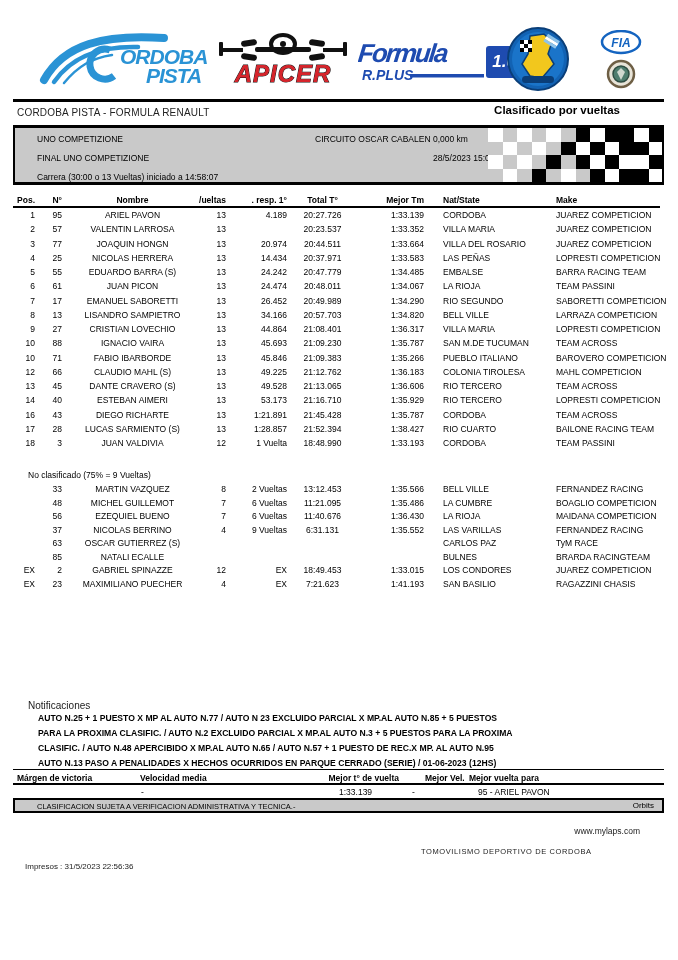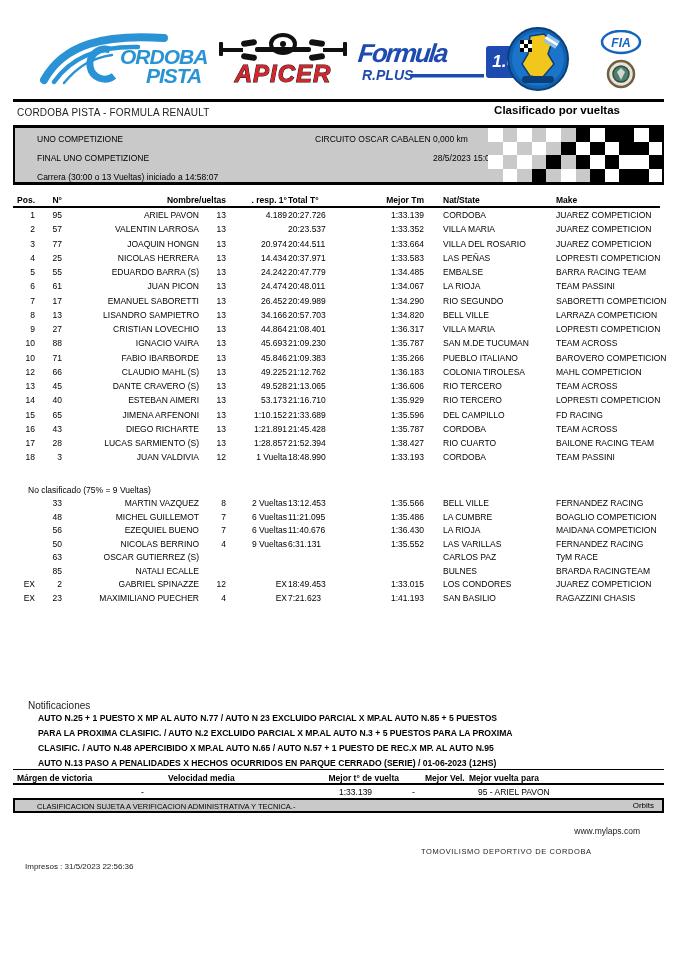--- a/index.html
+++ b/index.html
@@ -32,39 +32,39 @@
   .results{position:absolute;top:193px;left:13px;width:647px;}
   table{border-collapse:collapse;table-layout:fixed;width:647px;}
   th{font-size:8.5px;font-weight:bold;height:13px;border-bottom:2px solid #000;vertical-align:middle;padding:0;white-space:nowrap;}
   td{font-size:8.5px;padding:0;white-space:nowrap;overflow:visible;}
   tr.row td{height:14.25px;vertical-align:middle;}
   tr.nc td{height:13.5px;}
   col.c1{width:28px;} col.c2{width:24px;} col.c3{width:134px;} col.c4{width:28px;}
   col.c5{width:61px;} col.c6{width:70px;} col.c7{width:68px;} col.c8{width:125px;} col.c9{width:109px;}
   th:nth-child(1),td:nth-child(1){text-align:right;padding-right:6px;}
   th:nth-child(2),td:nth-child(2){text-align:right;padding-right:3px;}
-  th:nth-child(3),td:nth-child(3){text-align:right;padding-left:1px;}
+  th:nth-child(3),td:nth-child(3){text-align:center;padding-left:1px;}
   th:nth-child(4),td:nth-child(4){text-align:right;padding-right:1px;}
   th:nth-child(5),td:nth-child(5){text-align:right;padding-right:1px;}
-  th:nth-child(6),td:nth-child(6){text-align:left;padding-right:1px;}
+  th:nth-child(6),td:nth-child(6){text-align:center;padding-right:1px;}
   th:nth-child(7),td:nth-child(7){text-align:right;padding-right:2px;}
   th:nth-child(8),td:nth-child(8){text-align:left;padding-left:17px;}
   th:nth-child(9),td:nth-child(9){text-align:left;padding-left:5px;}
   tr.section td{height:30px;vertical-align:bottom;text-align:left;padding:0 0 2px 15px;font-size:8.5px;}
 
   
   .notif-label{position:absolute;top:700px;left:28px;font-size:10px;color:#222;}
   .notif-lines{position:absolute;top:711px;left:38px;font-size:8.6px;font-weight:bold;line-height:15px;}
 
   
   .stats{position:absolute;top:769px;left:13px;width:651px;height:28px;border-top:1px solid #000;}
   .stats .h{position:absolute;top:3px;font-size:8.5px;font-weight:bold;white-space:nowrap;}
   .stats .v{position:absolute;top:17px;font-size:8.5px;white-space:nowrap;}
   .stats .thick{position:absolute;top:13px;left:0;width:651px;height:2px;background:#000;}
-  .h0{left:4px;} .h1{left:127px;margin-left:28px;} .h2{left:286px;width:100px;text-align:right;} .h3{left:396px;padding-left:16px;} .h4{left:456px;}
+  .h0{left:4px;} .h1{left:127px;} .h2{left:286px;width:100px;text-align:right;} .h3{left:396px;padding-left:16px;} .h4{left:456px;}
   .v1{left:128px;} .v2{left:326px;} .v3{left:399px;} .v4{left:465px;}
 
   .verify-bar{position:absolute;top:798px;left:13px;width:651px;height:15px;background:#c9c9c9;
               border:2px solid #000;box-sizing:border-box;}
   .verify-bar .txt{position:absolute;left:22px;top:1.5px;font-size:7.5px;}
   .verify-bar .orbits{position:absolute;right:8px;top:1px;font-size:8px;}
 
   .mylaps{position:absolute;top:826px;right:38px;font-size:8.5px;color:#222;}
   .orgline{position:absolute;top:847px;left:421px;font-size:7.5px;letter-spacing:.6px;color:#222;}
   .impresos{position:absolute;top:862px;left:25px;font-size:8px;color:#222;}
@@ -378,31 +378,20 @@
             <td>40</td>
             <td>ESTEBAN AIMERI</td>
             <td>13</td>
             <td>53.173</td>
             <td>21:16.710</td>
             <td>1:35.929</td>
             <td>RIO TERCERO</td>
             <td>LOPRESTI COMPETICION</td>
           </tr>
           <tr class="row">
-            <td>15</td>
-            <td>65</td>
-            <td>JIMENA ARFENONI</td>
-            <td>13</td>
-            <td>1:10.152</td>
-            <td>21:33.689</td>
-            <td>1:35.596</td>
-            <td>DEL CAMPILLO</td>
-            <td>FD RACING</td>
-          </tr>
-          <tr class="row">
             <td>16</td>
             <td>43</td>
             <td>DIEGO RICHARTE</td>
             <td>13</td>
             <td>1:21.891</td>
             <td>21:45.428</td>
             <td>1:35.787</td>
             <td>CORDOBA</td>
             <td>TEAM ACROSS</td>
           </tr>
@@ -459,21 +448,21 @@
             <td>EZEQUIEL BUENO</td>
             <td>7</td>
             <td>6 Vueltas</td>
             <td>11:40.676</td>
             <td>1:36.430</td>
             <td>LA RIOJA</td>
             <td>MAIDANA COMPETICION</td>
           </tr>
           <tr class="row nc">
             <td></td>
-            <td>50</td>
+            <td>37</td>
             <td>NICOLAS BERRINO</td>
             <td>4</td>
             <td>9 Vueltas</td>
             <td>6:31.131</td>
             <td>1:35.552</td>
             <td>LAS VARILLAS</td>
             <td>FERNANDEZ RACING</td>
           </tr>
           <tr class="row nc">
             <td></td>

